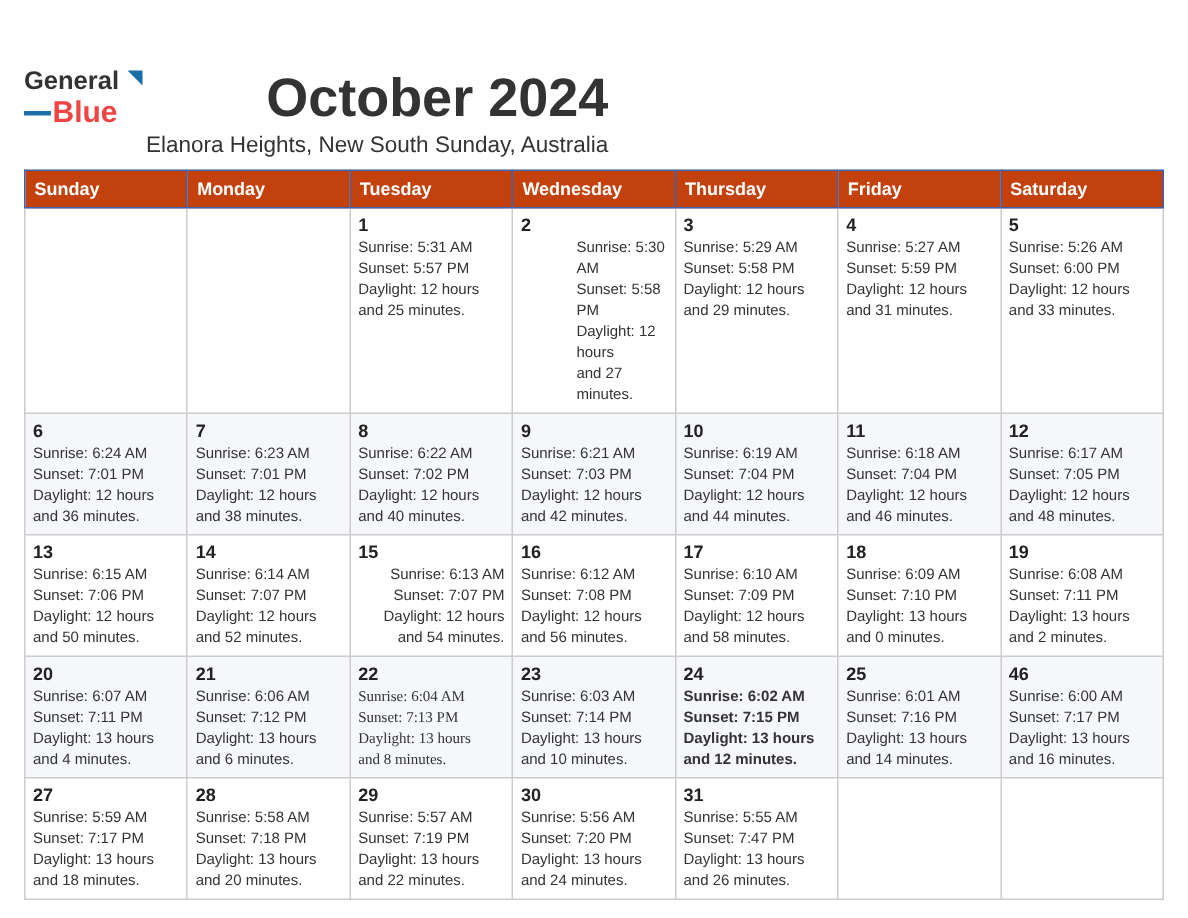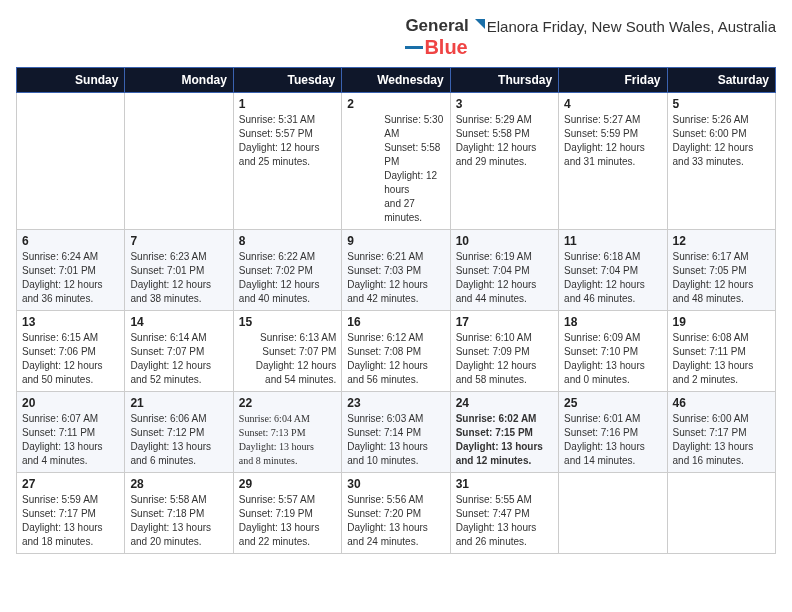--- a/index.html
+++ b/index.html
@@ -5,23 +5,24 @@
     * { box-sizing: border-box; margin: 0; padding: 0; }
     body {
       font-family: Arial, sans-serif;
       background: #fff;
       width: 792px;
       min-height: 612px;
       padding: 16px;
     }
     .header {
       display: flex;
-      justify-content: flex-end;
+      justify-content: flex-start;
       align-items: flex-start;
       margin-bottom: 8px;
+      margin-top: 28px;
     }
     .logo {
       display: flex;
       flex-direction: column;
       align-items: flex-start;
     }
     .title-section {
       text-align: right;
     }
     .month-title {
@@ -33,23 +34,23 @@
       font-size: 15px;
       color: #333;
       margin-top: 2px;
     }
     .calendar {
       width: 100%;
       border-collapse: collapse;
       font-size: 11px;
     }
     .calendar th {
-      background: #0f172a;
+      background: #c2410c;
       color: #fff;
-      text-align: right;
+      text-align: left;
       padding: 5px 6px;
       font-size: 12px;
       border: 1px solid #3a62b0;
     }
     .calendar td {
       border: 1px solid #ccc;
       vertical-align: top;
       padding: 4px 5px;
       width: calc(100% / 7);
       height: 80px;
@@ -89,21 +90,22 @@
       <svg width="18" height="18" viewBox="0 0 18 18">
         <polygon points="6,2 16,2 16,12" fill="#1a6fa8"></polygon>
       </svg>
     </div>
     <div style="display:flex; align-items:center;">
       <span style="width:18px; height:3px; background:#1a6fa8; display:inline-block; margin-right:1px;"></span>
       <span class="logo-b">Blue</span>
     </div>
   </div>
   <div class="title-section">
-    <div class="location-title">Elanora Friday, New South Wales, Australia</div>
+    <div class="month-title">October 2024</div>
+    <div class="location-title">Elanora Heights, New South Sunday, Australia</div>
   </div>
 </div>
 
 <table class="calendar">
   <thead>
     <tr id="header-row">
         <th>Sunday</th>
         <th>Monday</th>
         <th>Tuesday</th>
         <th>Wednesday</th>

